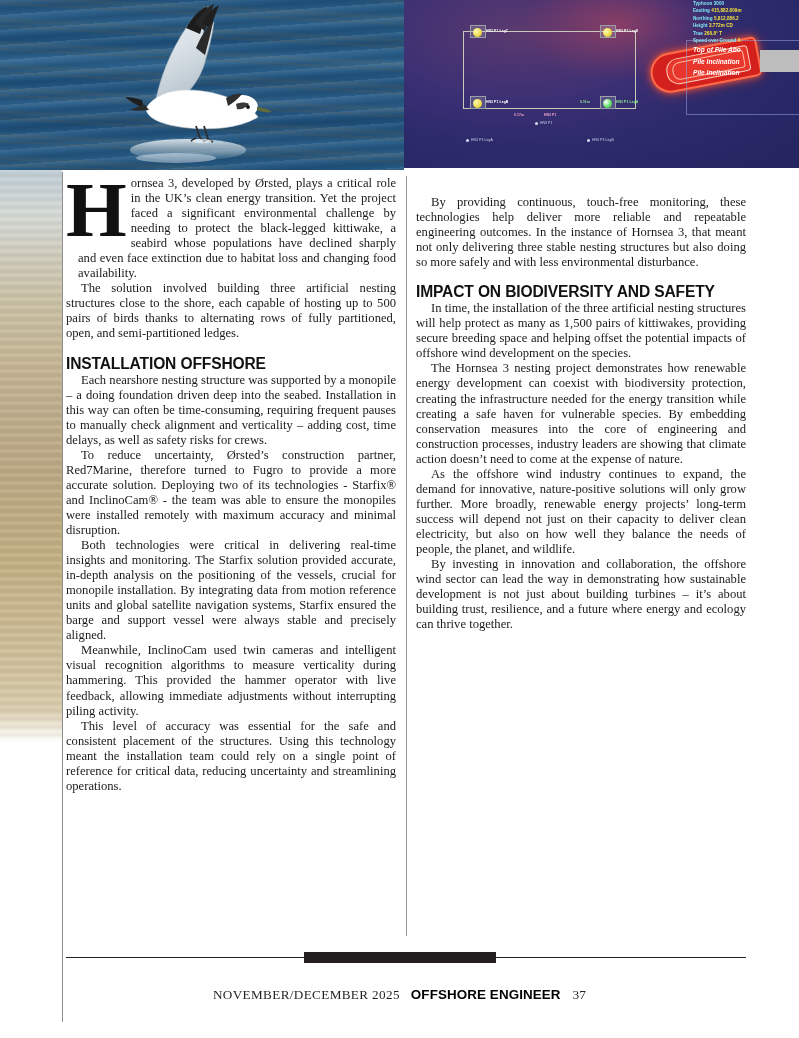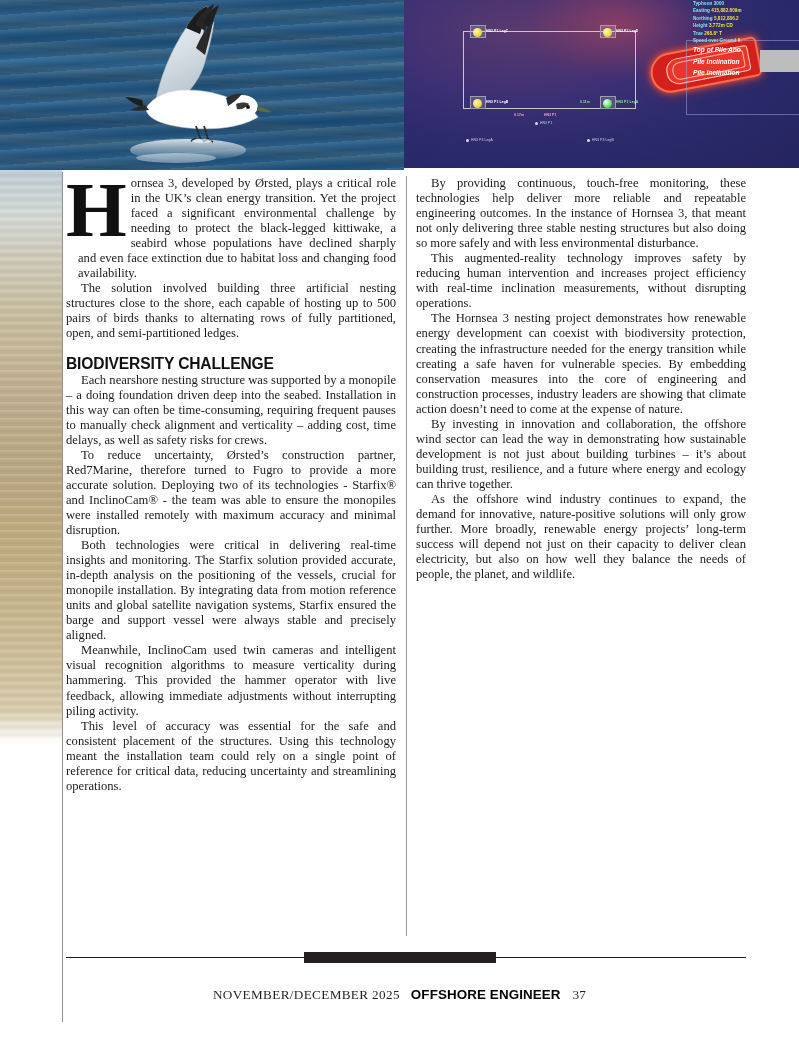--- a/index.html
+++ b/index.html
@@ -252,21 +252,21 @@
     width: 330px;
     font-family: "Liberation Serif", serif;
     font-size: 12.6px;
     line-height: 15.05px;
     color: #1a1a1a;
     text-align: justify;
     -webkit-hyphens: auto;
     hyphens: auto;
   }
   .col-left  { left: 0; }
-  .col-right { left: 350px; }
+  .col-right { left: 350px; margin-top: 19px; }
 
   .col-divider {
     position: absolute;
     left: 340px;
     top: 0;
     width: 1px;
     height: 760px;
     background: #9a9a9a;
   }
 
@@ -490,37 +490,38 @@
   <div class="columns">
     <div class="col-divider"></div>
 
     <div class="col col-left">
       <div class="dropcap-wrap">
         <span class="dropcap">H</span>
         <p class="lead">ornsea 3, developed by Ørsted, plays a critical role in the UK’s clean energy transition. Yet the project faced a significant environmental challenge by needing to protect the black-legged kittiwake, a seabird whose populations have declined sharply and even face extinction due to habitat loss and changing food availability.</p>
       </div>
       <p>The solution involved building three artificial nesting structures close to the shore, each capable of hosting up to 500 pairs of birds thanks to alternating rows of fully partitioned, open, and semi-partitioned ledges.</p>
 
-      <h2>BIODIVERSITY CHALLENGE</h2>
+      <h2>INSTALLATION OFFSHORE</h2>
       <p>Each nearshore nesting structure was supported by a monopile – a doing foundation driven deep into the seabed. Installation in this way can often be time-consuming, requiring frequent pauses to manually check alignment and verticality – adding cost, time delays, as well as safety risks for crews.</p>
       <p>To reduce uncertainty, Ørsted’s construction partner, Red7Marine, therefore turned to Fugro to provide a more accurate solution. Deploying two of its technologies - Starfix® and InclinoCam® - the team was able to ensure the monopiles were installed remotely with maximum accuracy and minimal disruption.</p>
 
       <p>Both technologies were critical in delivering real-time insights and monitoring. The Starfix solution provided accurate, in-depth analysis on the positioning of the vessels, crucial for monopile installation. By integrating data from motion reference units and global satellite navigation systems, Starfix ensured the barge and support vessel were always stable and precisely aligned.</p>
       <p>Meanwhile, InclinoCam used twin cameras and intelligent visual recognition algorithms to measure verticality during hammering. This provided the hammer operator with live feedback, allowing immediate adjustments without interrupting piling activity.</p>
       <p>This level of accuracy was essential for the safe and consistent placement of the structures. Using this technology meant the installation team could rely on a single point of reference for critical data, reducing uncertainty and streamlining operations.</p>
     </div>
 
     <div class="col col-right">
       <p>By providing continuous, touch-free monitoring, these technologies help deliver more reliable and repeatable engineering outcomes. In the instance of Hornsea 3, that meant not only delivering three stable nesting structures but also doing so more safely and with less environmental disturbance.</p>
-      <p>This augmented-reality technology improves safety by reducing human intervention and increases project efficiency with real-time inclination measurements, without disrupting operations.</p>
-
+
+      <h2>IMPACT ON BIODIVERSITY AND SAFETY</h2>
+      <p>In time, the installation of the three artificial nesting structures will help protect as many as 1,500 pairs of kittiwakes, providing secure breeding space and helping offset the potential impacts of offshore wind development on the species.</p>
 
       <p>The Hornsea 3 nesting project demonstrates how renewable energy development can coexist with biodiversity protection, creating the infrastructure needed for the energy transition while creating a safe haven for vulnerable species. By embedding conservation measures into the core of engineering and construction processes, industry leaders are showing that climate action doesn’t need to come at the expense of nature.</p>
+      <p>As the offshore wind industry continues to expand, the demand for innovative, nature-positive solutions will only grow further. More broadly, renewable energy projects’ long-term success will depend not just on their capacity to deliver clean electricity, but also on how well they balance the needs of people, the planet, and wildlife.</p>
       <p>By investing in innovation and collaboration, the offshore wind sector can lead the way in demonstrating how sustainable development is not just about building turbines – it’s about building trust, resilience, and a future where energy and ecology can thrive together.</p>
-      <p>As the offshore wind industry continues to expand, the demand for innovative, nature-positive solutions will only grow further. More broadly, renewable energy projects’ long-term success will depend not just on their capacity to deliver clean electricity, but also on how well they balance the needs of people, the planet, and wildlife.</p>
     </div>
   </div>
 
   <div class="footer-rule"></div>
   <div class="footer-rule-thick"></div>
 
   <div class="footer">
     <span class="issue">NOVEMBER/DECEMBER 2025</span>
     <span class="mag">OFFSHORE ENGINEER</span>
     <span class="pageno">37</span>

